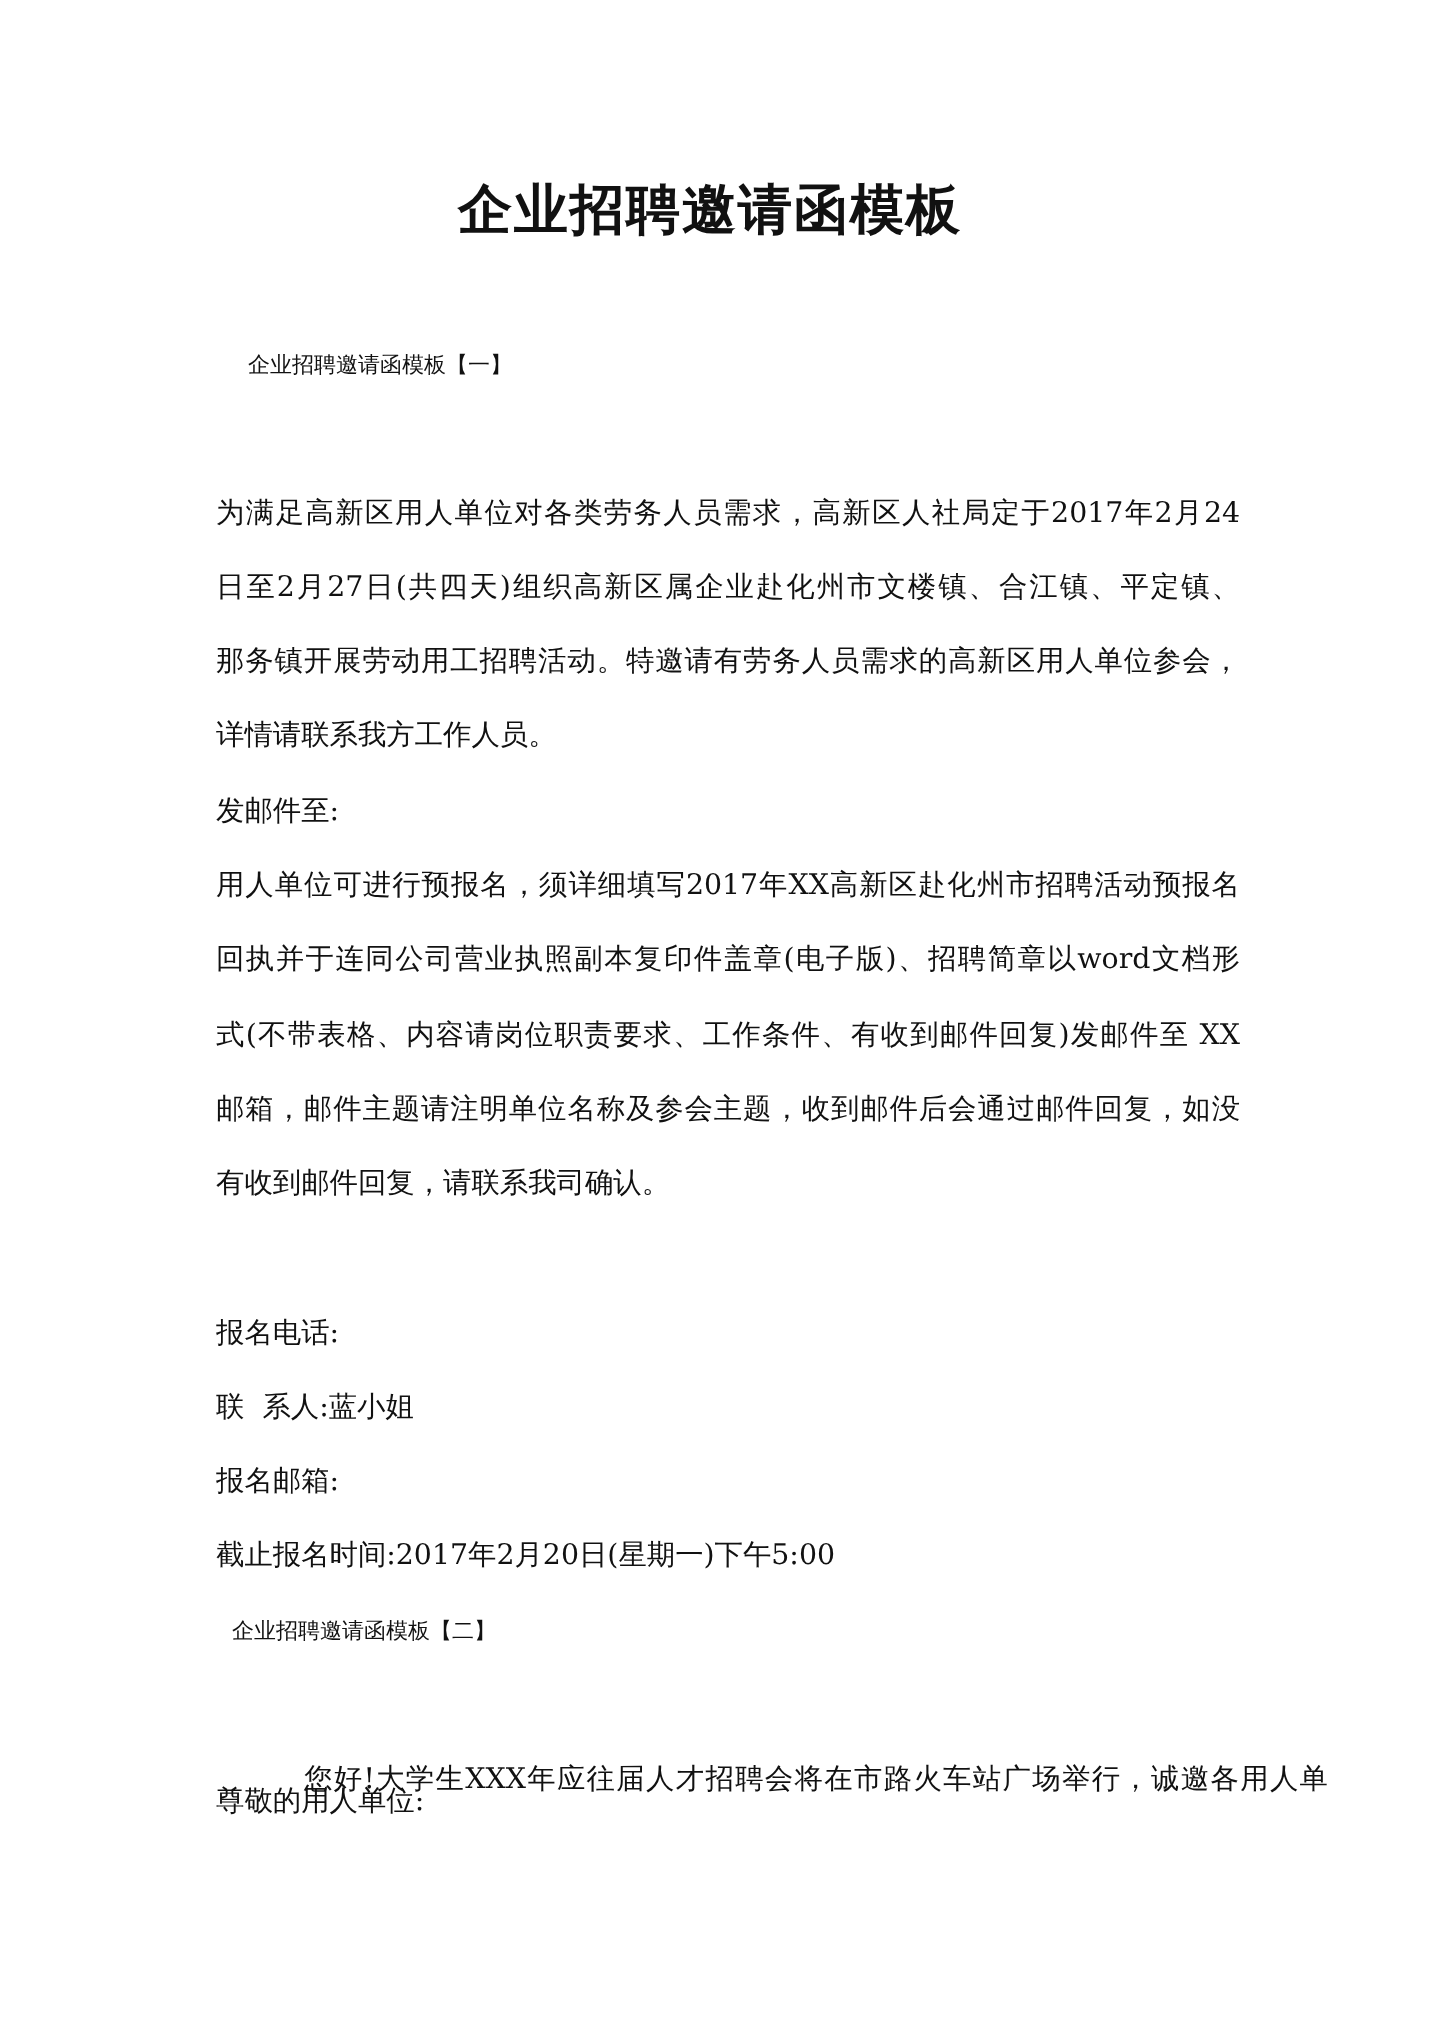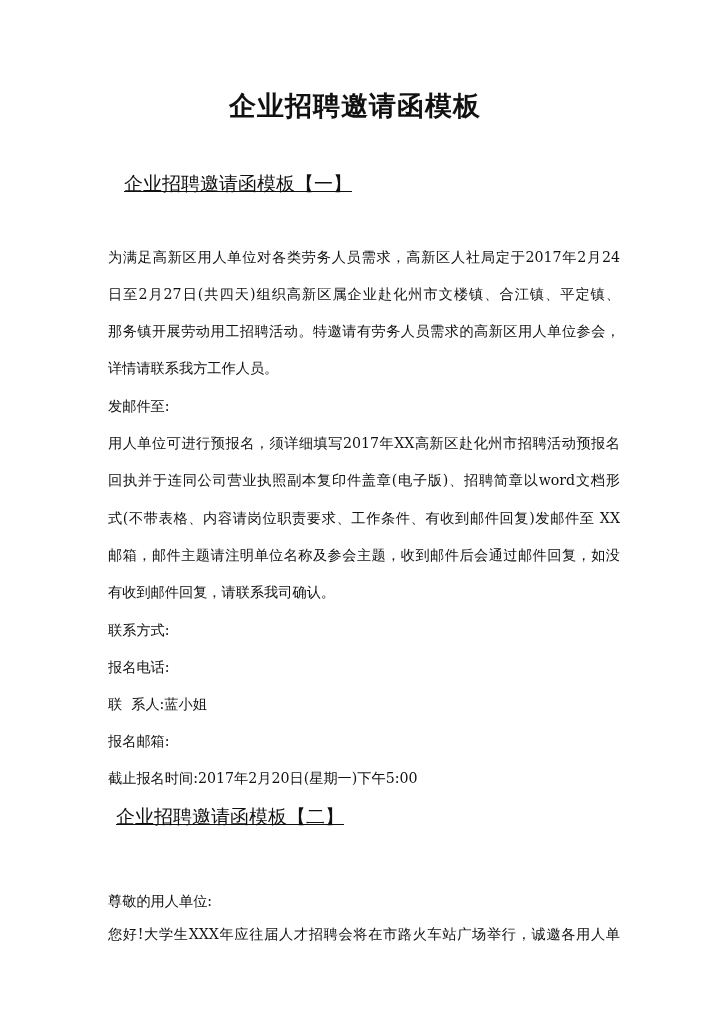--- a/index.html
+++ b/index.html
@@ -41,22 +41,21 @@
       font-size: 14.2px;
       line-height: 20px;
       white-space: nowrap;
       overflow: visible;
     }
     .justify {
       text-align: justify;
       text-align-last: justify;
     }
     .section-heading {
-      font-size: 19px;
-      text-decoration: underline;
+      font-size: 11px;
     }
   </style>
 </head>
 <body>
 
 <div class="page">
 
   <div class="doc-title">企业招聘邀请函模板</div>
 
   <div class="line section-heading" style="top:173px; left:124px;">企业招聘邀请函模板【一】</div>
@@ -68,23 +67,22 @@
   <div class="line" style="top:358px;">详情请联系我方工作人员。</div>
 
   <div class="line" style="top:396px;">发邮件至:</div>
 
   <div class="line justify" style="top:433px;">用人单位可进行预报名，须详细填写2017年XX高新区赴化州市招聘活动预报名</div>
   <div class="line justify" style="top:470px;">回执并于连同公司营业执照副本复印件盖章(电子版)、招聘简章以word文档形</div>
   <div class="line justify" style="top:508px;">式(不带表格、内容请岗位职责要求、工作条件、有收到邮件回复)发邮件至 XX</div>
   <div class="line justify" style="top:545px;">邮箱，邮件主题请注明单位名称及参会主题，收到邮件后会通过邮件回复，如没</div>
   <div class="line" style="top:582px;">有收到邮件回复，请联系我司确认。</div>
 
-  <div class="line" style="top:620px;">联系方式:</div>
   <div class="line" style="top:657px;">报名电话:</div>
   <div class="line" style="top:694px; white-space:pre;">联  系人:蓝小姐</div>
   <div class="line" style="top:731px;">报名邮箱:</div>
   <div class="line" style="top:768px;">截止报名时间:2017年2月20日(星期一)下午5:00</div>
 
   <div class="line section-heading" style="top:806px; left:116px;">企业招聘邀请函模板【二】</div>
   <div class="line" style="top:843px;margin-top:48px;">尊敬的用人单位:</div>
-  <div class="line justify" style="top:924px;">您好!大学生XXX年应往届人才招聘会将在市路火车站广场举行，诚邀各用人单</div>
+  <div class="line justify" style="top:880px;margin-left:44px;">您好!大学生XXX年应往届人才招聘会将在市路火车站广场举行，诚邀各用人单</div>
 
 </div>
 
 </body></html>

